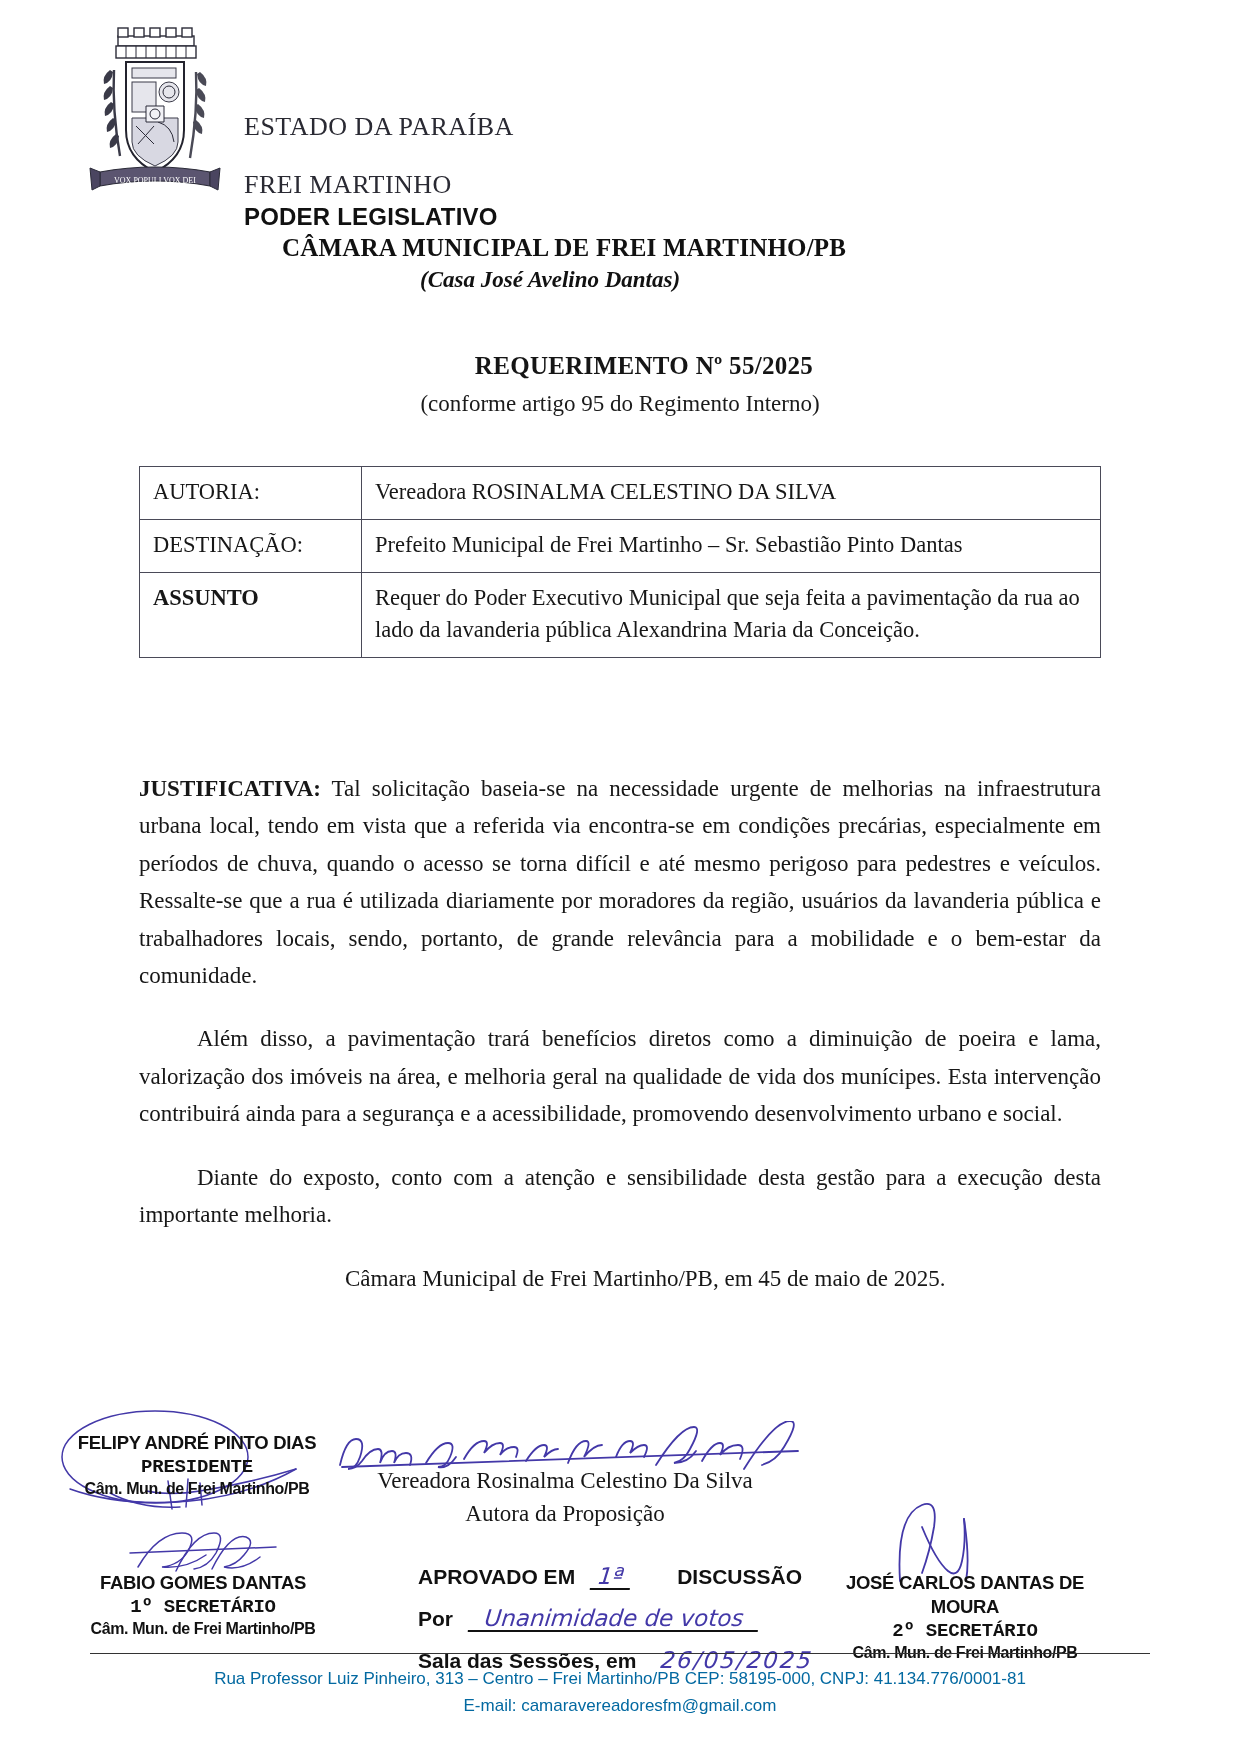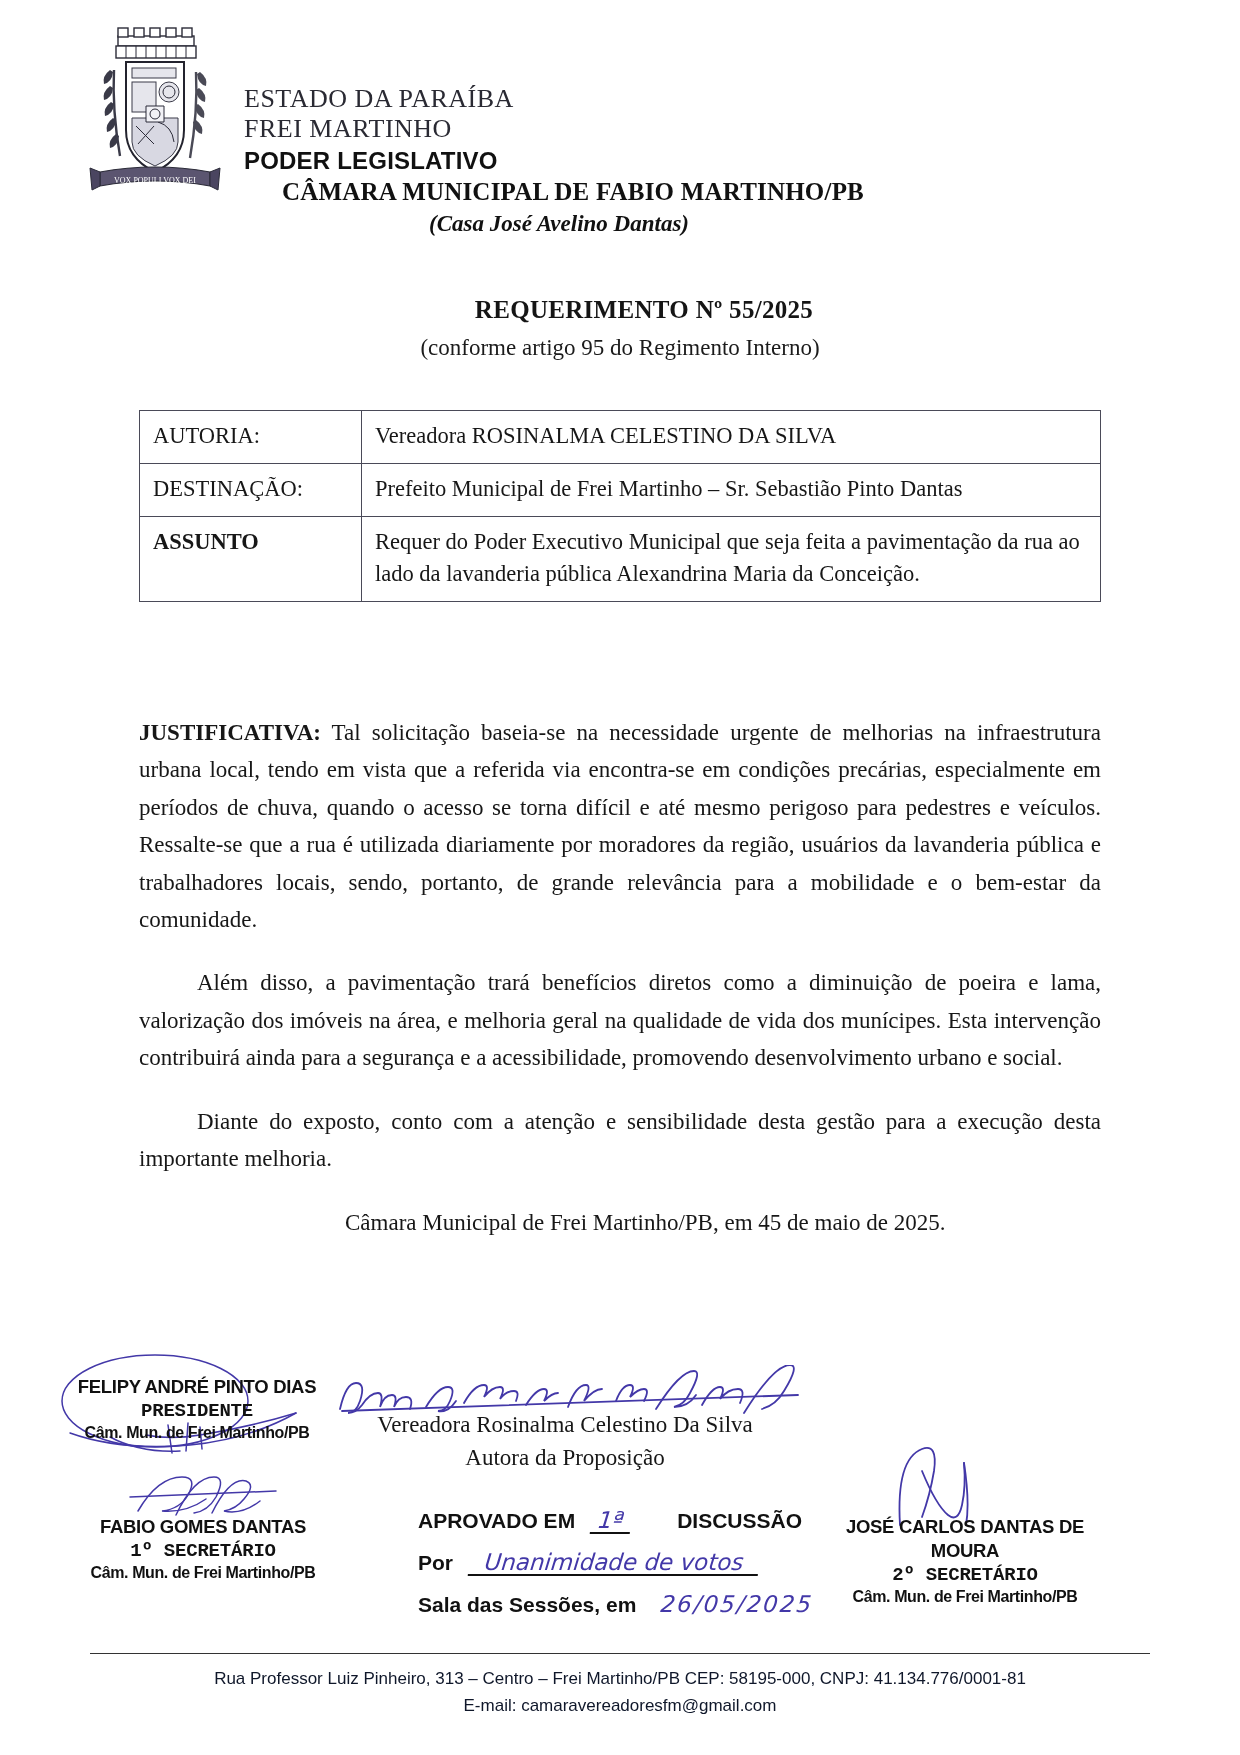--- a/index.html
+++ b/index.html
@@ -29,20 +29,21 @@
   .header-text {
     padding-top: 62px;
     padding-left: 14px;
     line-height: 1.16;
   }
   .h-line1, .h-line2 {
     font-family: "Liberation Serif", serif;
     font-size: 26px;
     letter-spacing: 0.5px;
     color: #2a2a33;
+    margin-top: 28px;
   }
   .h-line3 {
     font-family: "Liberation Sans", sans-serif;
     font-size: 24px;
     font-weight: bold;
     letter-spacing: 0.2px;
     color: #111;
     margin-top: 3px;
   }
   .h-line4 {
@@ -196,21 +197,21 @@
   }
   .footer-rule {
     width: 1060px;
     height: 1px;
     background: #333;
     margin: 0 auto 12px auto;
   }
   .footer-line {
     font-family: "Liberation Sans", sans-serif;
     font-size: 17px;
-    color: #0f172a;
+    color: #0369a1;
     line-height: 1.55;
   }
 </style>
 </head>
 <body>
 
 <div class="page">
 
   <div class="header">
     <div class="crest">
@@ -274,21 +275,21 @@
           <path d="M20 150 L10 146 L12 168 L20 164 Z" fill="#4a4560" stroke="#2b2b38" stroke-width="1"></path>
           <path d="M130 150 L140 146 L138 168 L130 164 Z" fill="#4a4560" stroke="#2b2b38" stroke-width="1"></path>
           <text x="75" y="161" font-size="8" fill="#ffffff" text-anchor="middle" font-family="Liberation Serif, serif">VOX POPULI VOX DEI</text>
         </g>
       </svg>
     </div>
     <div class="header-text">
       <div class="h-line1">ESTADO DA PARAÍBA</div>
       <div class="h-line2">FREI MARTINHO</div>
       <div class="h-line3">PODER LEGISLATIVO</div>
-      <div class="h-line4">CÂMARA MUNICIPAL DE FABIO MARTINHO/PB</div>
+      <div class="h-line4">CÂMARA MUNICIPAL DE FREI MARTINHO/PB</div>
       <div class="h-line5">(Casa José Avelino Dantas)</div>
     </div>
   </div>
 
   <div class="doc-title">REQUERIMENTO Nº 55/2025</div>
   <div class="doc-subtitle">(conforme artigo 95 do Regimento Interno)</div>
 
   <table class="info-table">
     <tbody>
       <tr>

